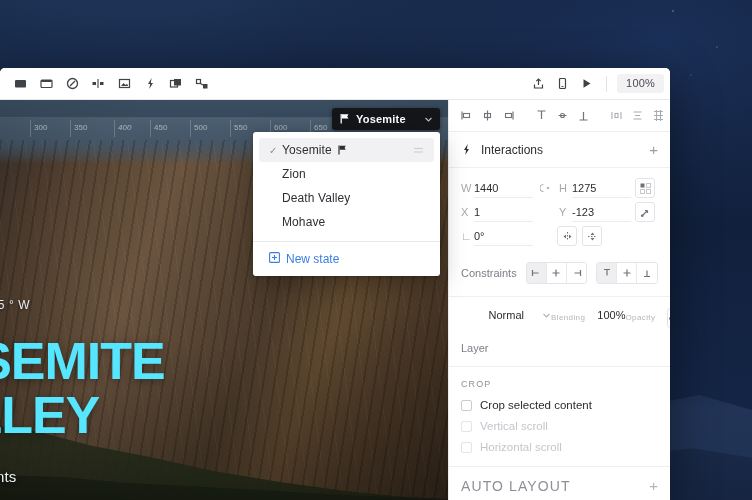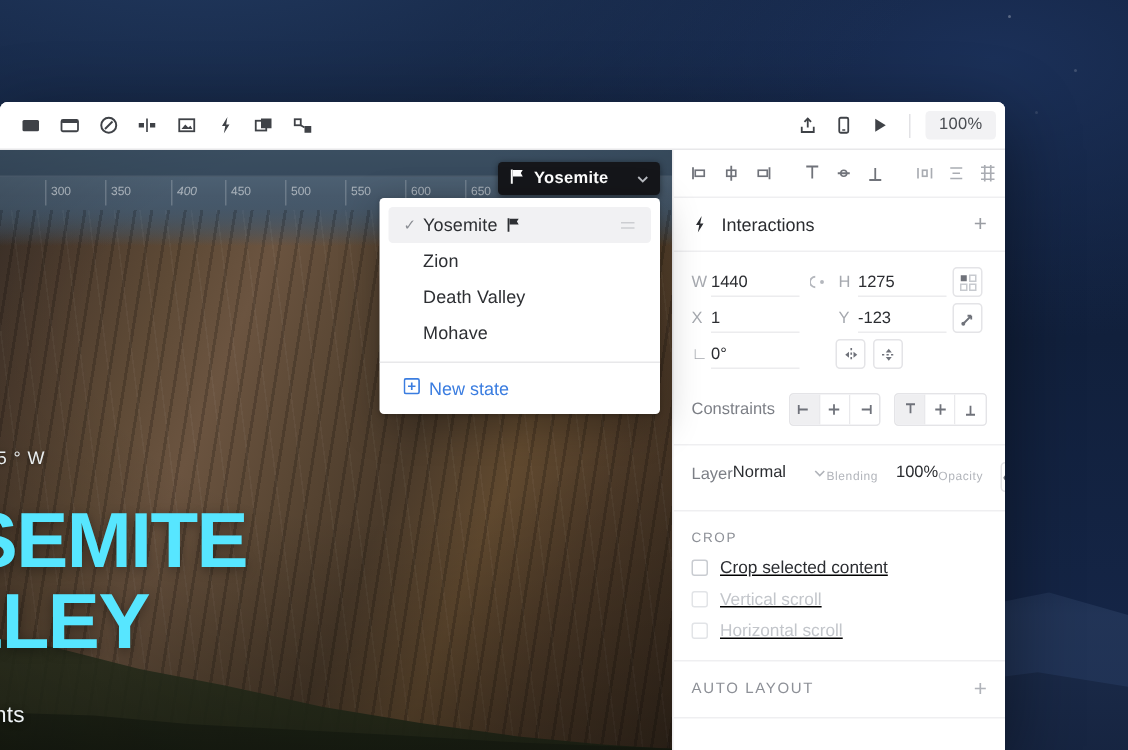--- a/index.html
+++ b/index.html
@@ -257,50 +257,50 @@
     width: 22px; height: 20px; display: flex; align-items: center; justify-content: center;
     color: #6f727a; border-right: 1px solid #e9e9ec; background: #fff;
   }
   .seg div:last-child { border-right: 0; }
   .seg div.on { background: #efeff1; }
 
   #layer-row {
     display: flex; align-items: flex-start; padding: 11px 12px 12px;
     border-bottom: 1px solid #efeff1;
   }
-  #layer-label { font-size: 11px; color: #7c7f86; width: 72px; padding-top: 2px; }
+  #layer-label { font-size: 11px; color: #7c7f86; width: 72px; padding-top: 2px; margin-top: 32px; }
   .lay-col { display: flex; flex-direction: row; }
   .lay-top { display: flex; align-items: center; }
   .lay-val { font-size: 11px; color: #2b2d31; }
   .lay-sub { font-size: 8px; color: #b2b5bb; margin-top: 5px; letter-spacing: .4px; }
   #blend-chev { color: #b0b3b9; margin-left: 18px; display: flex; }
   #opacity-col { margin-left: 12px; }
   #eye-btn {
     width: 20px; height: 20px; border: 1px solid #e4e4e7; border-radius: 3px;
     display: flex; align-items: center; justify-content: center; color: #6f727a;
     margin-left: 12px;
   }
 
   #crop-sec { padding: 12px 12px 13px; border-bottom: 1px solid #efeff1; }
   #crop-head { font-size: 9px; color: #8d9097; letter-spacing: 1.1px; margin-bottom: 10px; }
-  .chk-row { display: flex; align-items: flex-start; margin-bottom: 9px; text-decoration: underline; }
+  .chk-row { display: flex; align-items: center; margin-bottom: 9px; }
   .chk-row:last-child { margin-bottom: 0; }
   .chk {
     width: 11px; height: 11px; border: 1px solid #c9ccd1; border-radius: 2px;
     flex: none; margin-right: 8px; background: #fff;
   }
   .chk-row.disabled .chk { border-color: #e2e4e7; }
   .chk-label { font-size: 11.5px; color: #2b2d31; }
   .chk-row.disabled .chk-label { color: #c3c6cb; }
 
   #autolayout-row {
     height: 38px; display: flex; align-items: center; padding: 0 12px;
     border-bottom: 1px solid #efeff1;
   }
-  #autolayout-head { font-size: 10px; color: #8d9097; letter-spacing: 1.1px; }
+  #autolayout-head { font-size: 14px; color: #8d9097; letter-spacing: 1.1px; }
   #autolayout-add { margin-left: auto; color: #b0b3b9; font-size: 15px; line-height: 1; }
 </style>
 </head>
 <body>
 
 <div id="wallpaper">
   <div id="wall-mountain"></div>
   <div id="wall-mountain2"></div>
   <div class="wall-star" style="left:672px;top:10px;"></div>
   <div class="wall-star" style="left:716px;top:46px;opacity:.6;"></div>

